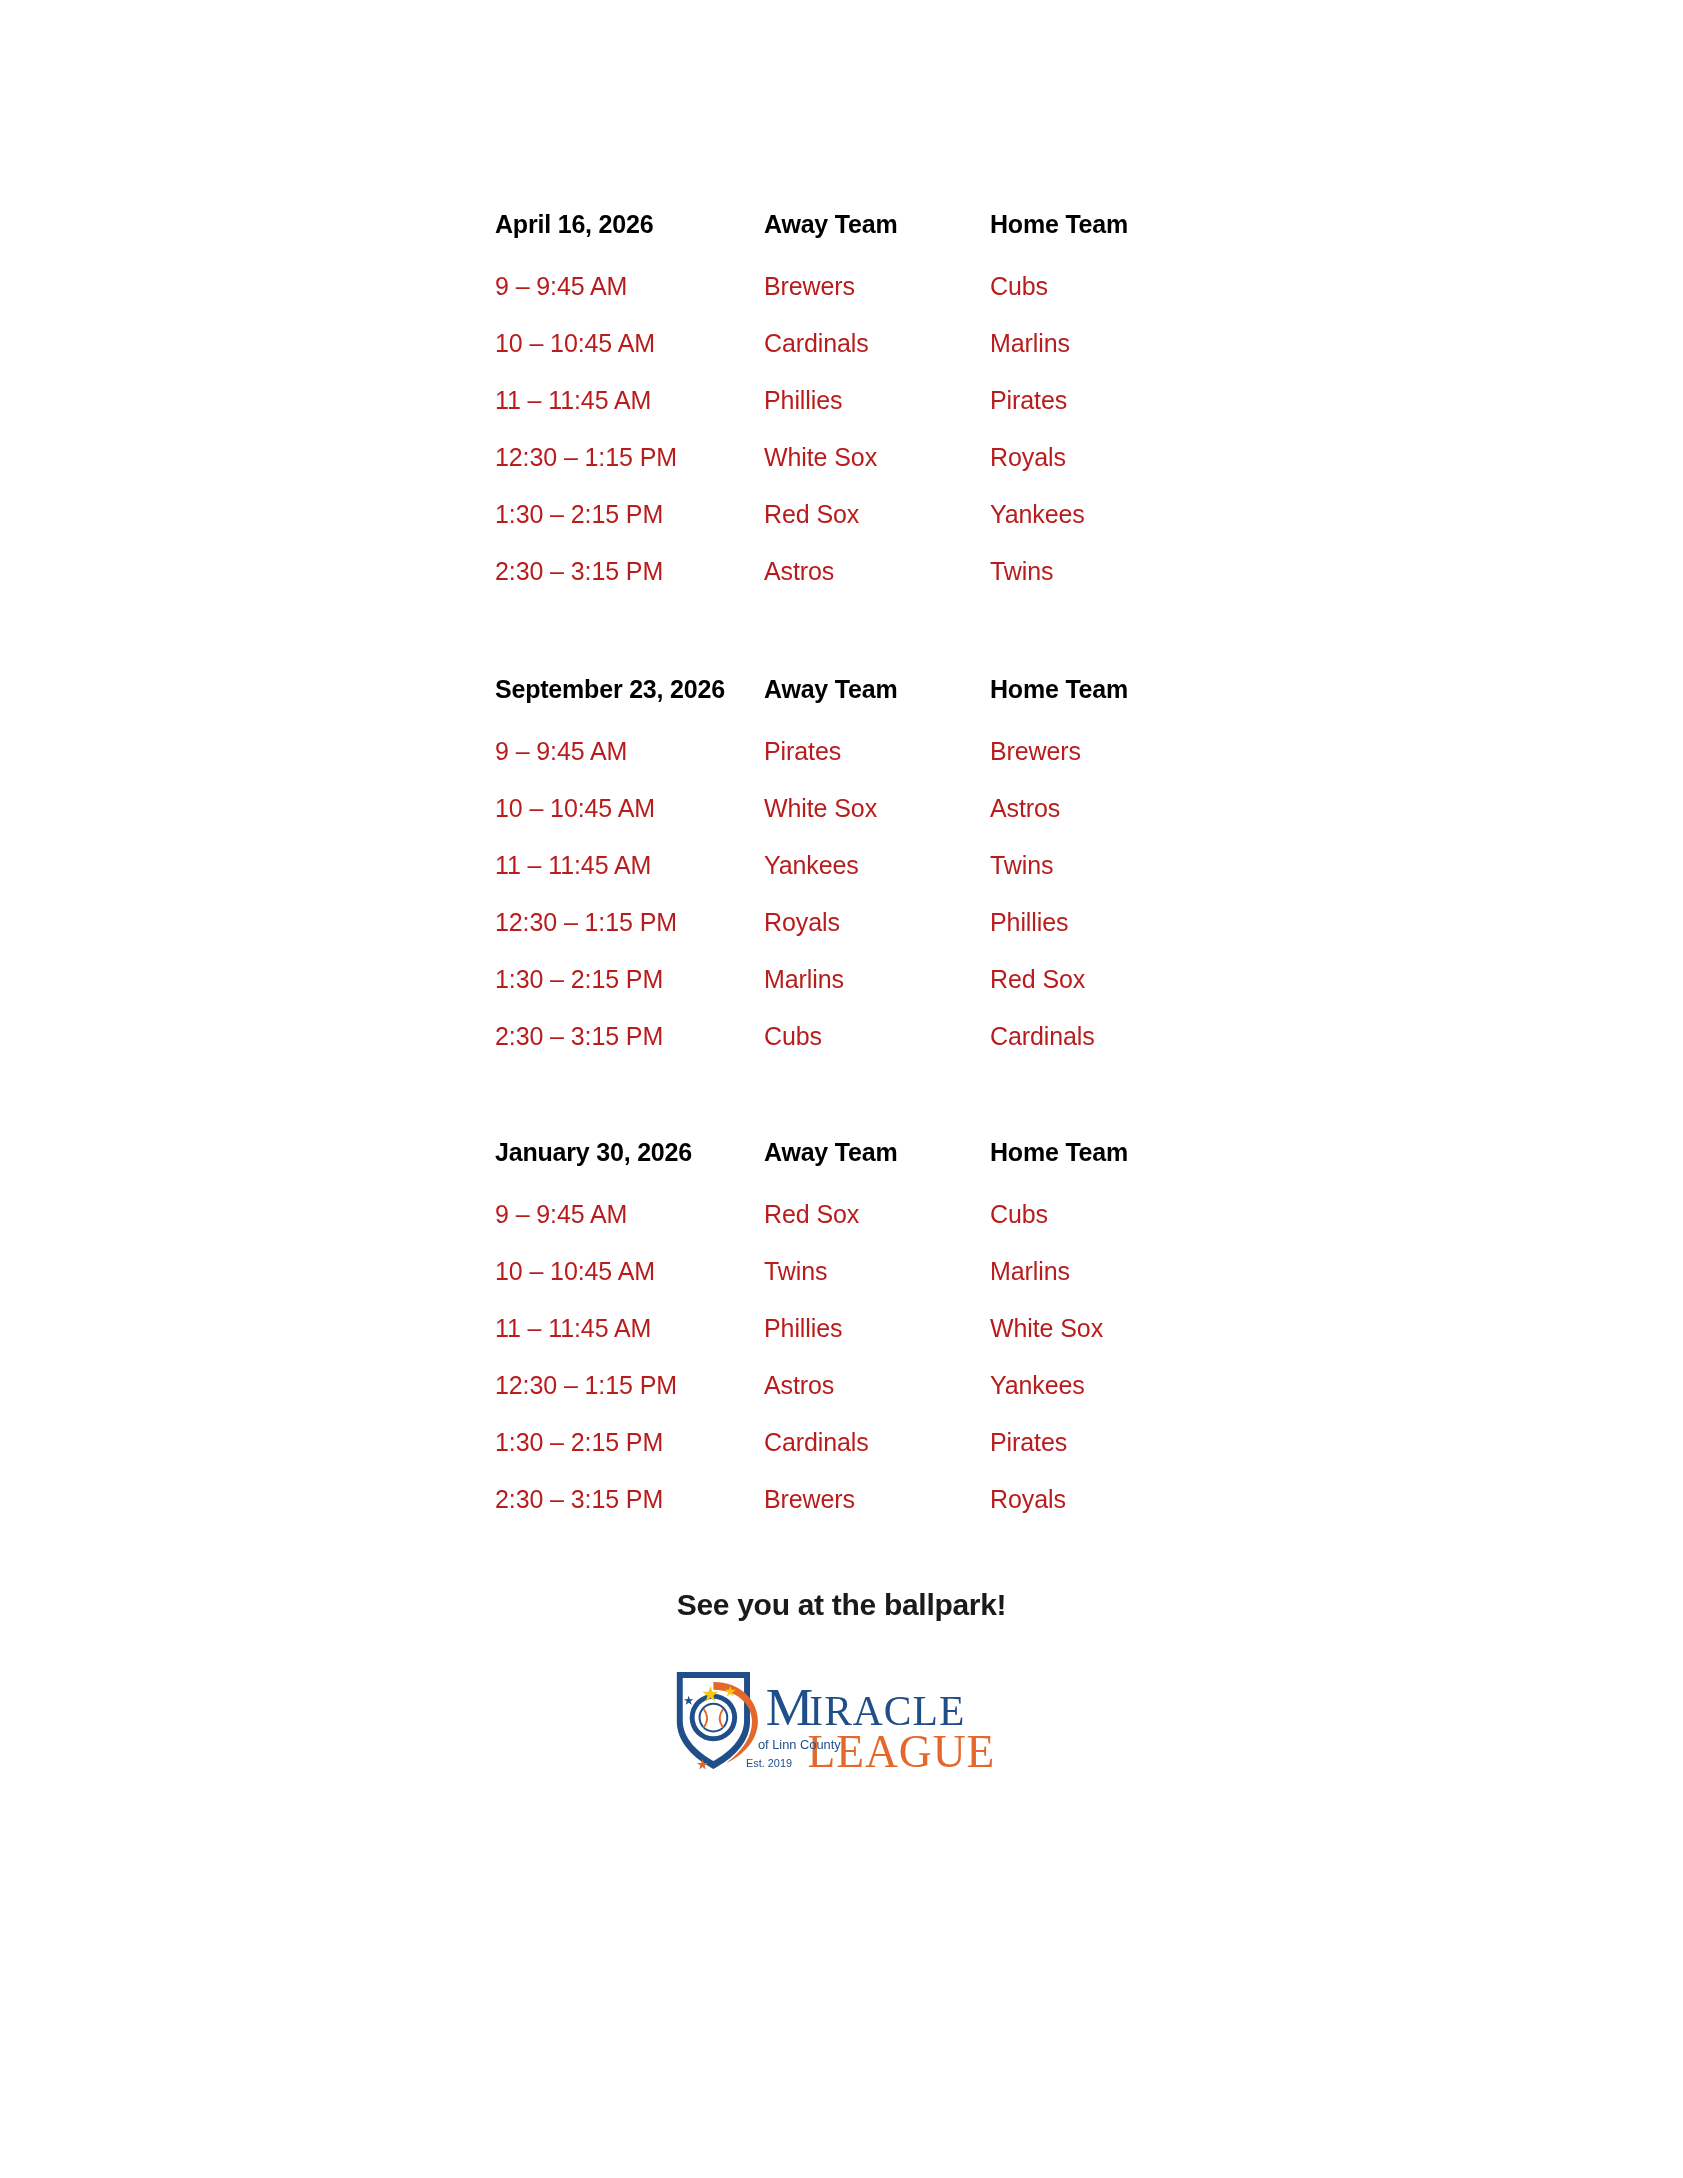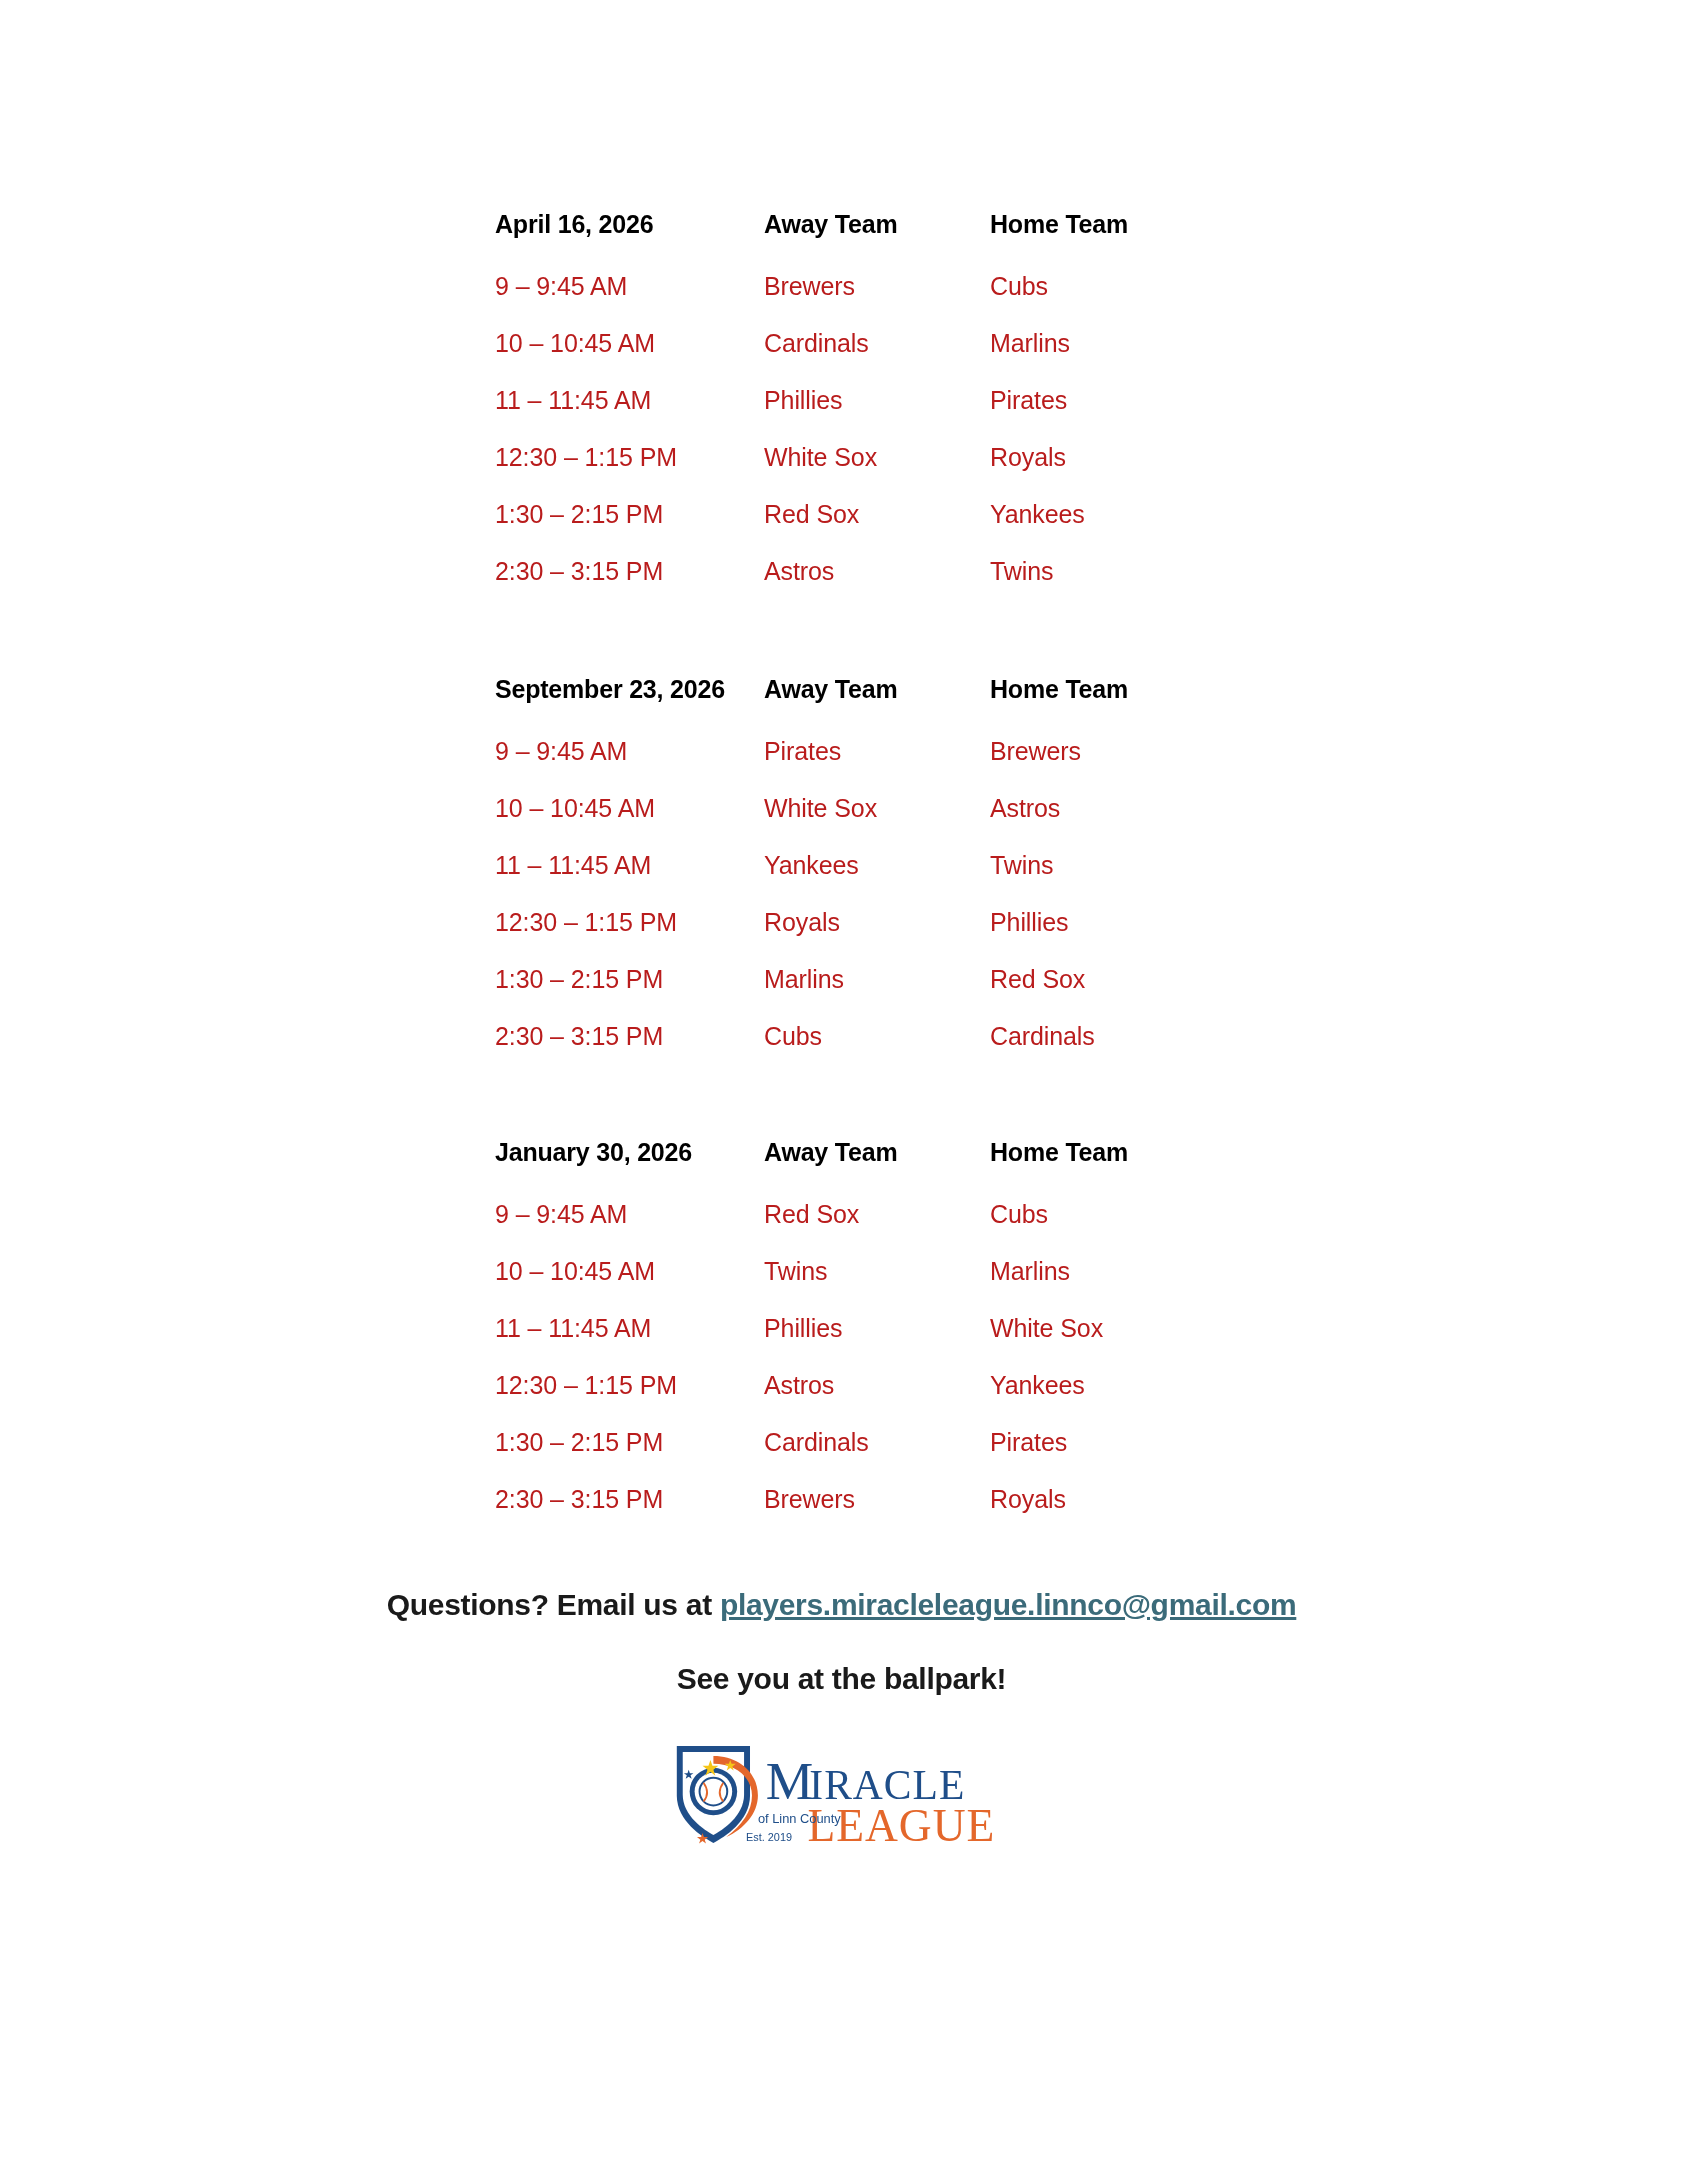--- a/index.html
+++ b/index.html
@@ -235,23 +235,20 @@
         <tr>
           <td>2:30 – 3:15 PM</td>
           <td>Brewers</td>
           <td>Royals</td>
         </tr>
       </tbody>
     </table>
   </div>
 
   <div class="footer">
-    <div class="q-line">
-      <span>Questions? Email us at </span><a href="#">players.miracleleague.linnco@gmail.com</a>
-    </div>
     <div class="see-you">See you at the ballpark!</div>
 
     <div class="logo-wrap">
       <svg class="logo-svg" width="366" height="119" viewBox="0 0 370 120" xmlns="http://www.w3.org/2000/svg">
 
         <path d="M18 8 L92 8 L92 58 C92 84 66 100 55 106 C44 100 18 84 18 58 Z" fill="#1f4e89"></path>
         <path d="M24 14 L86 14 L86 57 C86 79 64 93 55 98 C46 93 24 79 24 57 Z" fill="#ffffff"></path>
 
         <path d="M55 18 C82 18 100 36 100 58 C100 76 86 92 68 100 C84 88 94 74 94 58 C94 40 78 26 55 26 Z" fill="#e4672b"></path>
 

